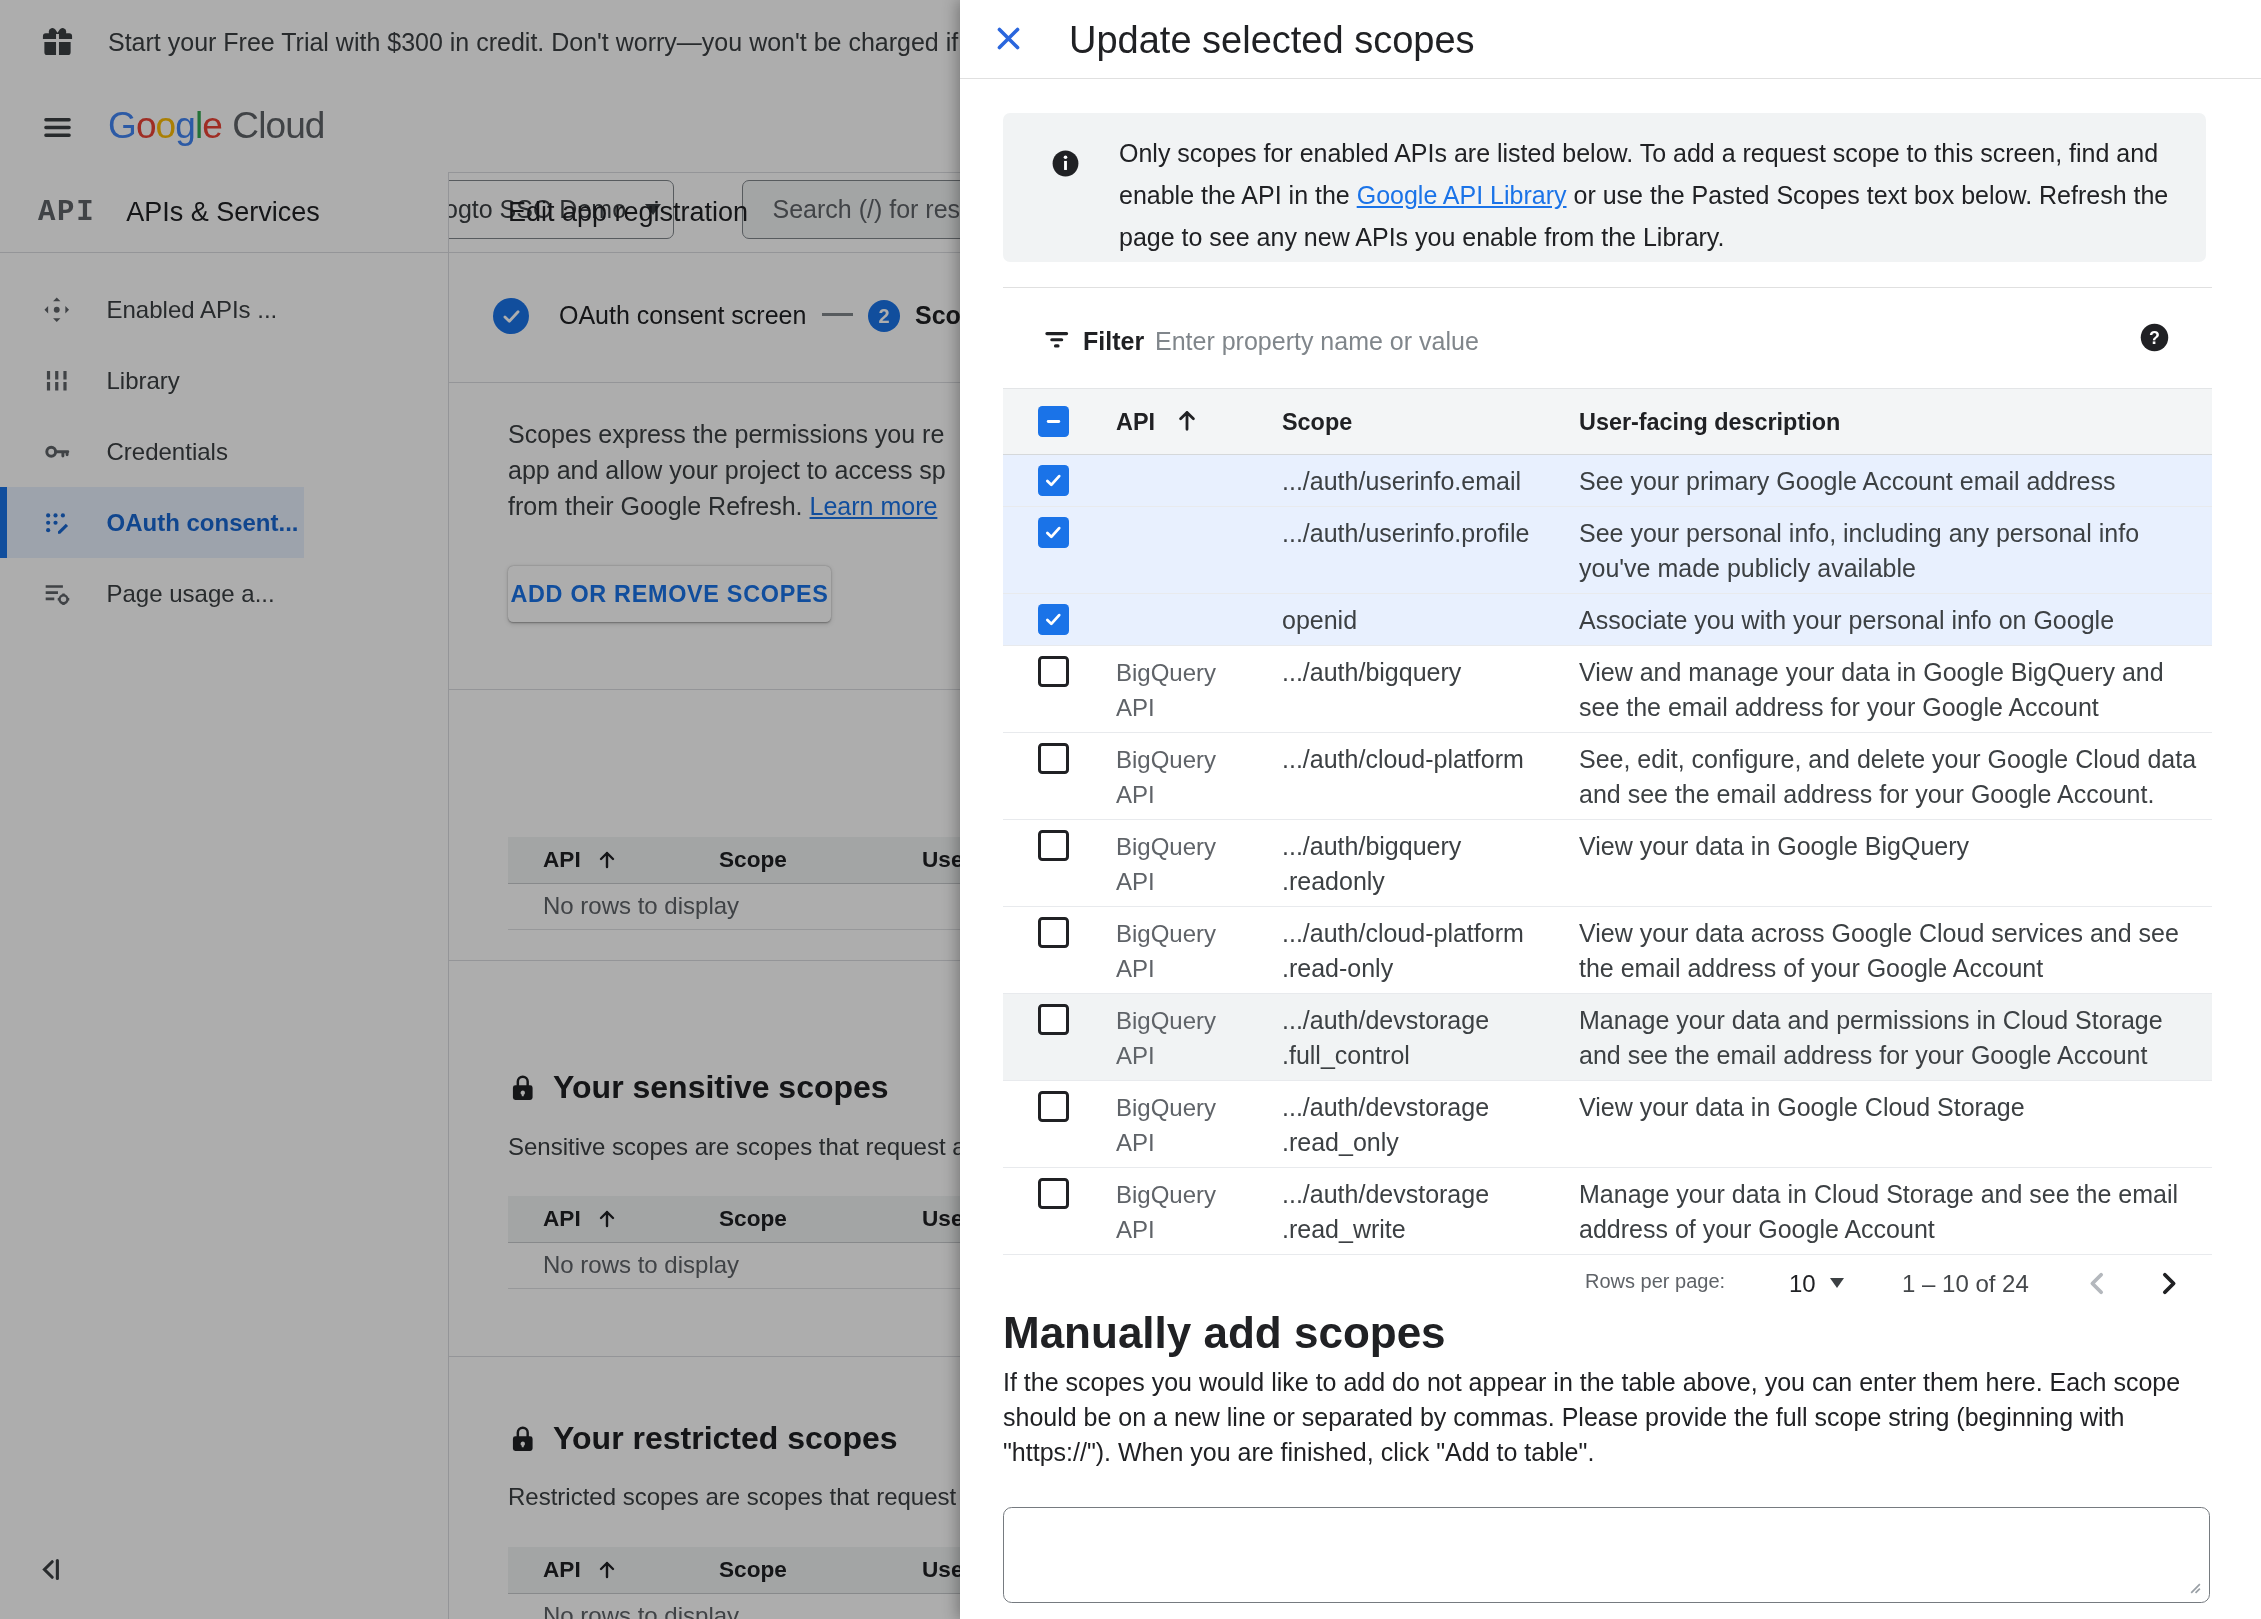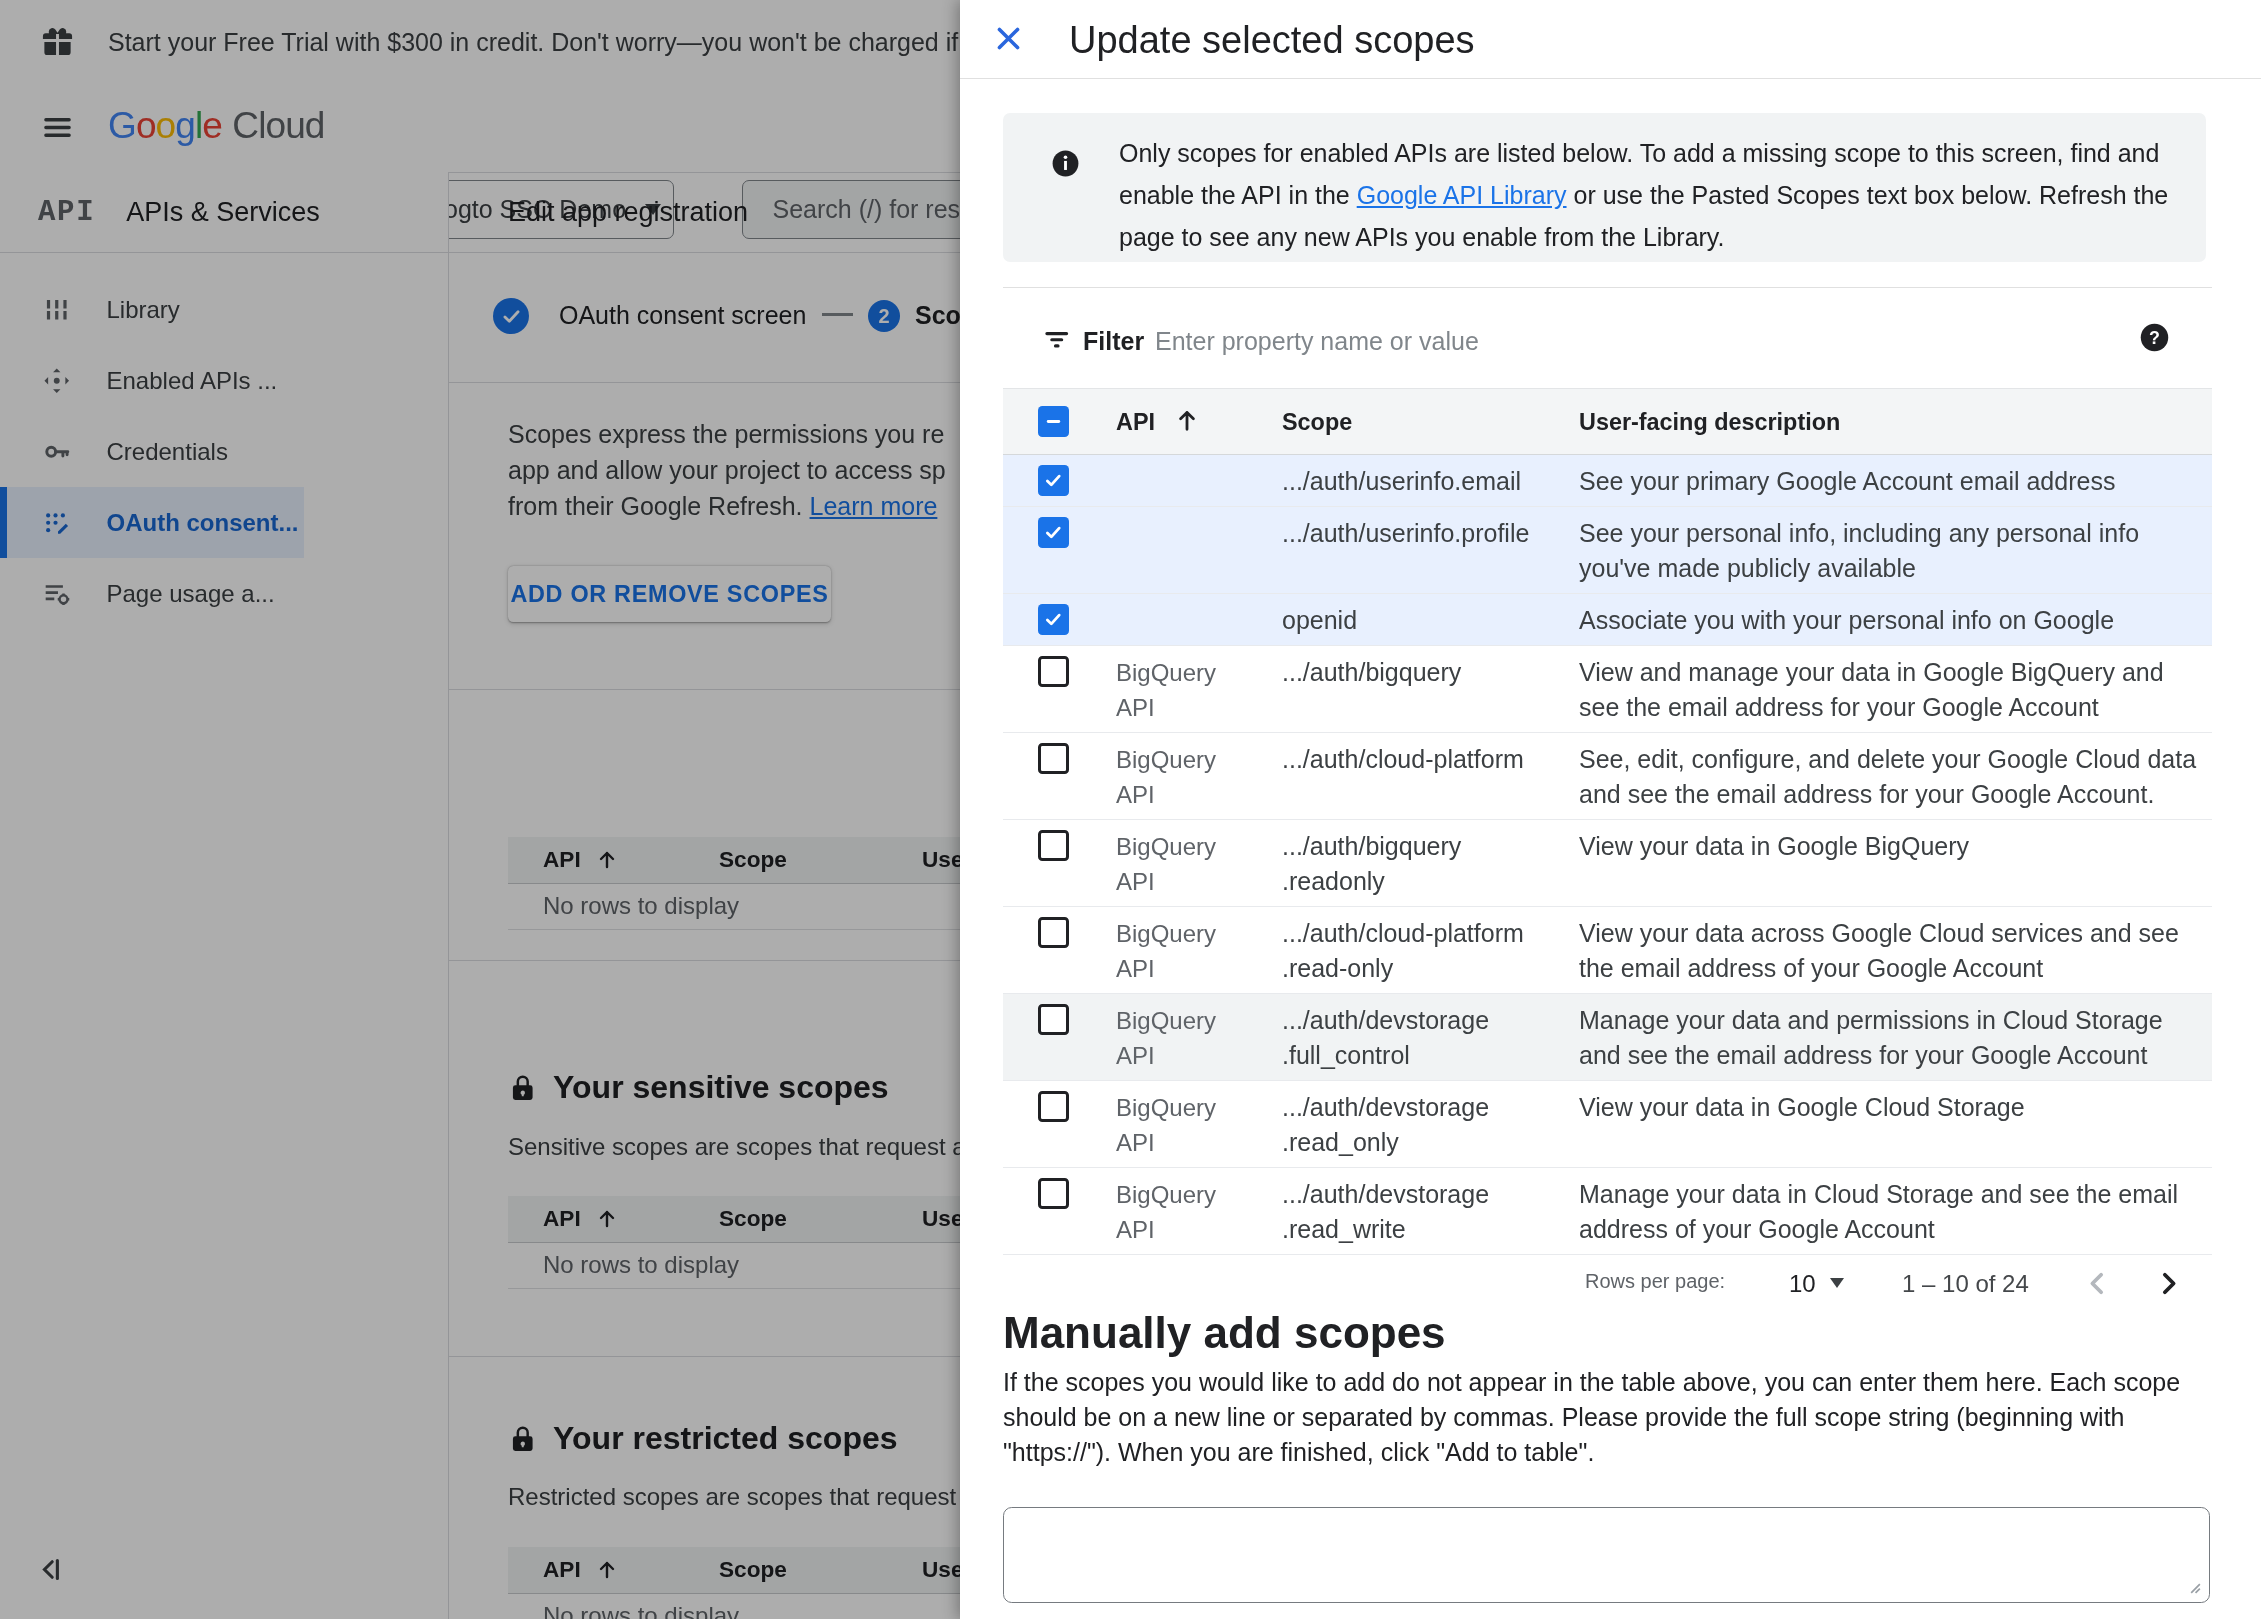--- a/index.html
+++ b/index.html
@@ -159,33 +159,33 @@
 
   <div class="sidebar">
     <div class="sb-head">
       <span class="sb-product">API</span>
       <span class="sb-title">APIs &amp; Services</span>
     </div>
     <div class="sb-items">
       <div class="sb-item">
         <span class="sb-icon">
           <svg width="29.5" height="29.5" viewBox="0 0 24 24" fill="#5f6368">
-              <path d="M4 4h2.6v7H4zM10.7 4h2.6v7h-2.6zM17.4 4h2.6v7h-2.6zM4 13h2.6v7H4zM10.7 13h2.6v7h-2.6zM17.4 13h2.6v7h-2.6z"></path>
+              <path d="M12 2l3 3h-6zM12 22l-3-3h6zM2 12l3-3v6zM22 12l-3 3V9z"></path>
+              <circle cx="12" cy="12" r="2.4"></circle>
             </svg>
         </span>
-        <span class="sb-label">Library</span>
+        <span class="sb-label">Enabled APIs ...</span>
       </div>
       <div class="sb-item">
         <span class="sb-icon">
           <svg width="29.5" height="29.5" viewBox="0 0 24 24" fill="#5f6368">
-              <path d="M12 2l3 3h-6zM12 22l-3-3h6zM2 12l3-3v6zM22 12l-3 3V9z"></path>
-              <circle cx="12" cy="12" r="2.4"></circle>
+              <path d="M4 4h2.6v7H4zM10.7 4h2.6v7h-2.6zM17.4 4h2.6v7h-2.6zM4 13h2.6v7H4zM10.7 13h2.6v7h-2.6zM17.4 13h2.6v7h-2.6z"></path>
             </svg>
         </span>
-        <span class="sb-label">Enabled APIs ...</span>
+        <span class="sb-label">Library</span>
       </div>
       <div class="sb-item">
         <span class="sb-icon">
           <svg width="29.5" height="29.5" viewBox="0 0 24 24" fill="none" stroke="#5f6368" stroke-width="2.4">
               <circle cx="7.5" cy="12" r="3.6"></circle>
               <path d="M11 12h10M17 12v3.4M20.4 12v2.4" stroke-linecap="round"></path>
             </svg>
         </span>
         <span class="sb-label">Credentials</span>
       </div>
@@ -313,21 +313,21 @@
 
     <div class="info-box">
       <span class="info-icon">
         <svg width="31" height="31" viewBox="0 0 24 24">
             <circle cx="12" cy="12" r="10" fill="#202124"></circle>
             <rect x="10.9" y="10" width="2.2" height="7" fill="#fff"></rect>
             <circle cx="12" cy="7.2" r="1.4" fill="#fff"></circle>
           </svg>
       </span>
       <div class="info-text">
-        <span>Only scopes for enabled APIs are listed below. To add a missing scope to this screen, find and enable the API in the </span><span class="link">Google API Library</span><span> or use the Pasted Scopes text box below. Refresh the page to see any new APIs you enable from the Library.</span>
+        <span>Only scopes for enabled APIs are listed below. To add a request scope to this screen, find and enable the API in the </span><span class="link">Google API Library</span><span> or use the Pasted Scopes text box below. Refresh the page to see any new APIs you enable from the Library.</span>
       </div>
     </div>
 
     <div class="pdiv" style="top:287px;"></div>
 
     <span class="filter-icon">
       <svg width="29.5" height="29.5" viewBox="0 0 24 24">
           <path d="M4 7h16M8 12h8M11 17h2" stroke="#202124" stroke-width="2.6" stroke-linecap="round"></path>
         </svg>
     </span>

